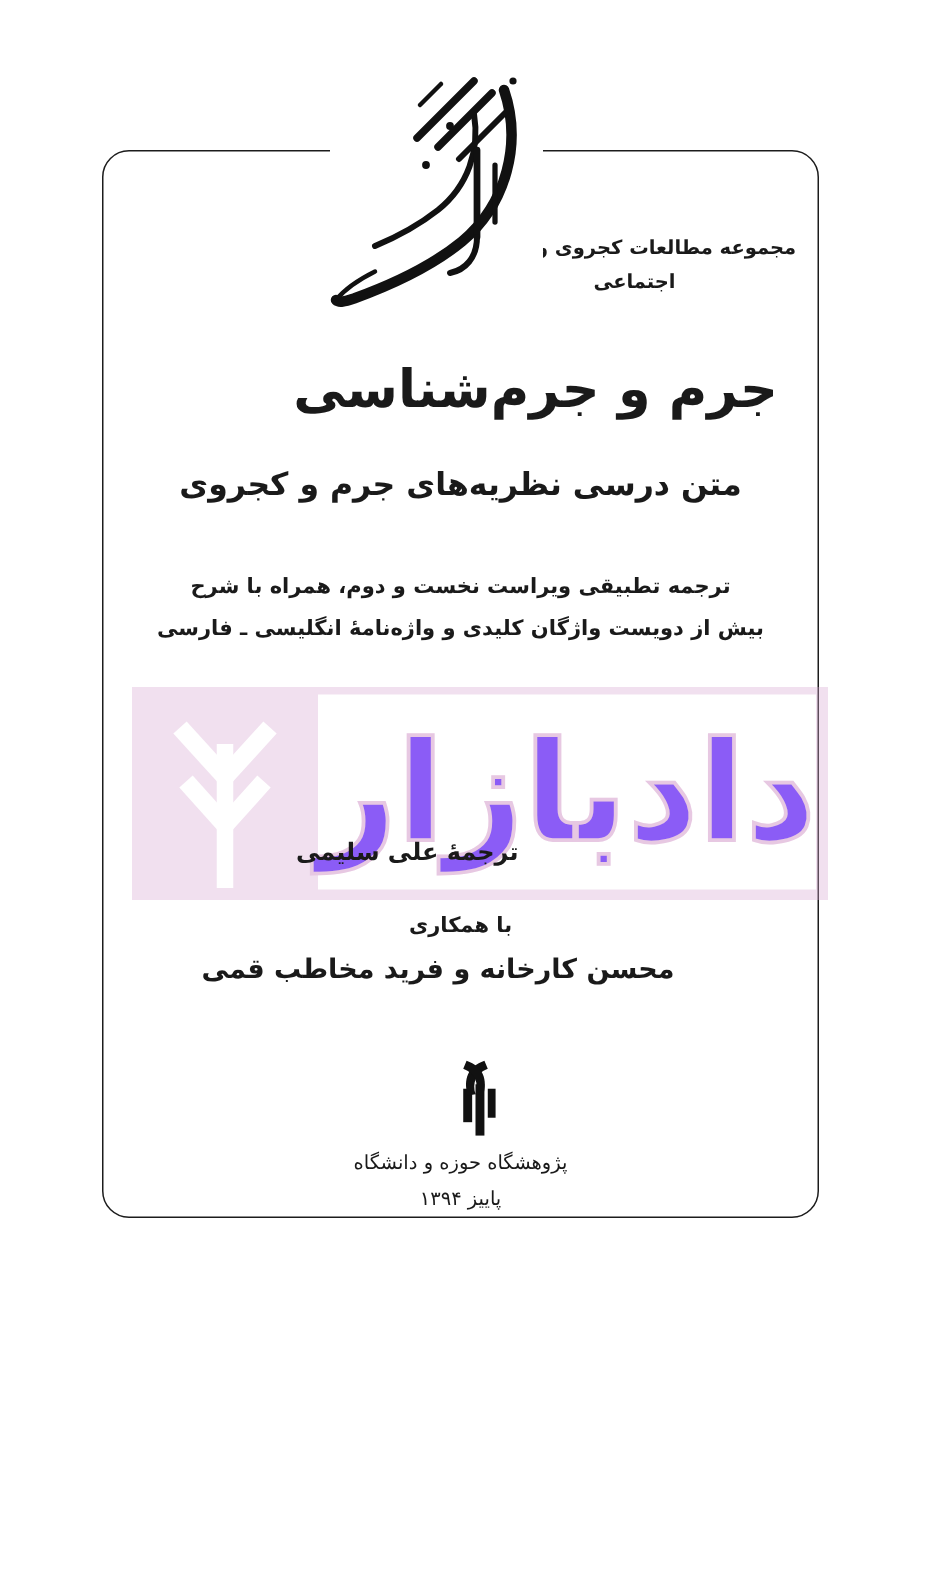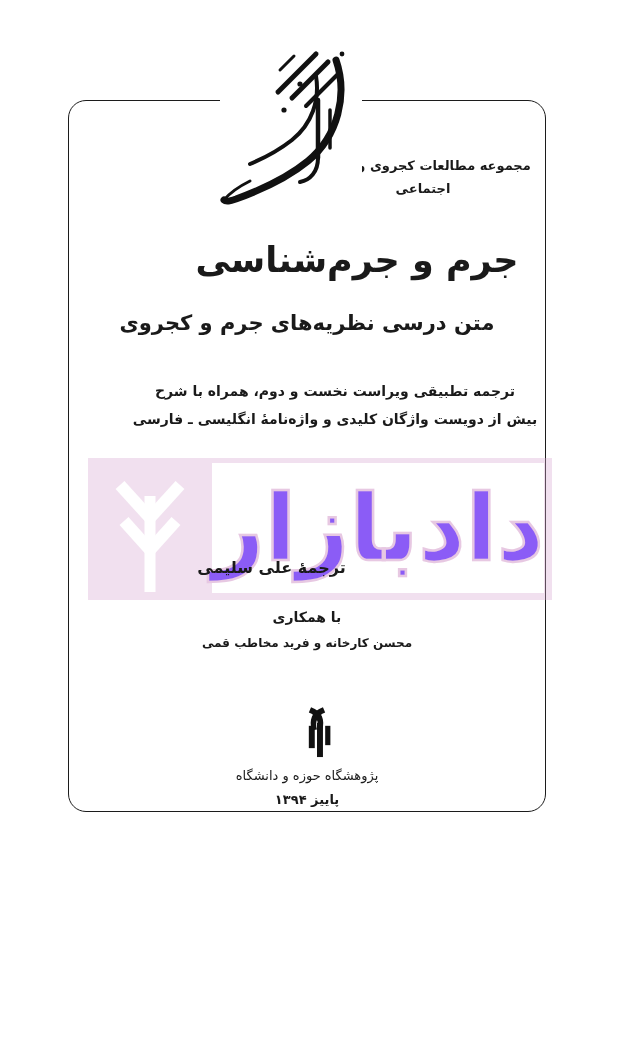--- a/index.html
+++ b/index.html
@@ -25,21 +25,21 @@
   .title {
     position:absolute; left:68px; top:240px; width:578px; z-index:2;
     font-size:35px; font-weight:700; text-align:center; letter-spacing:-1px;
   }
   .subtitle {
     position:absolute; left:68px; top:311px; width:478px; z-index:2;
     font-size:21px; font-weight:700; text-align:center;
   }
   .desc1, .desc2 {
     position:absolute; left:68px; width:478px; z-index:2;
-    font-size:14px; font-weight:700; text-align:center;margin-left:28px;
+    font-size:14px; font-weight:700; text-align:center;
   }
   .desc1 { top:383px; }
   .desc2 { top:411px; }
 
   .wm-band {
     position:absolute; left:88px; top:458px; width:464px; height:142px;
     background:rgba(214,166,209,0.35); z-index:4;
   }
   .wm-tree {
     position:absolute; left:16px; top:8px; width:92px; height:126px;
@@ -60,33 +60,33 @@
   }
   .translator {
     position:absolute; left:68px; top:558px; width:407px; z-index:7;
     font-size:16px; font-weight:700; text-align:center;
   }
   .collab-label {
     position:absolute; left:68px; top:609px; width:478px; z-index:2;
     font-size:14px; font-weight:700; text-align:center;
   }
   .collaborators {
-    position:absolute; left:68px; top:636px; width:478px; z-index:2;
-    font-size:12px; font-weight:700; text-align:center;
+    position:absolute; left:53px; top:636px; width:478px; z-index:2;
+    font-size:18px; font-weight:700; text-align:center;
   }
   .pub-logo {
     position:absolute; left:286px; top:705px; width:62px; height:58px; z-index:2;
   }
   .publisher {
     position:absolute; left:68px; top:768px; width:478px; z-index:2;
     font-size:13px; font-weight:400; text-align:center;
   }
   .pub-date {
     position:absolute; left:68px; top:792px; width:478px; z-index:2;
-    font-size:13px; font-weight:700; text-align:center;
+    font-size:13px; font-weight:400; text-align:center;
   }
 </style>
 </head>
 <body>
 
 <div class="page">
 
   <div class="frame"></div>
 
   <div class="bismillah-box">

